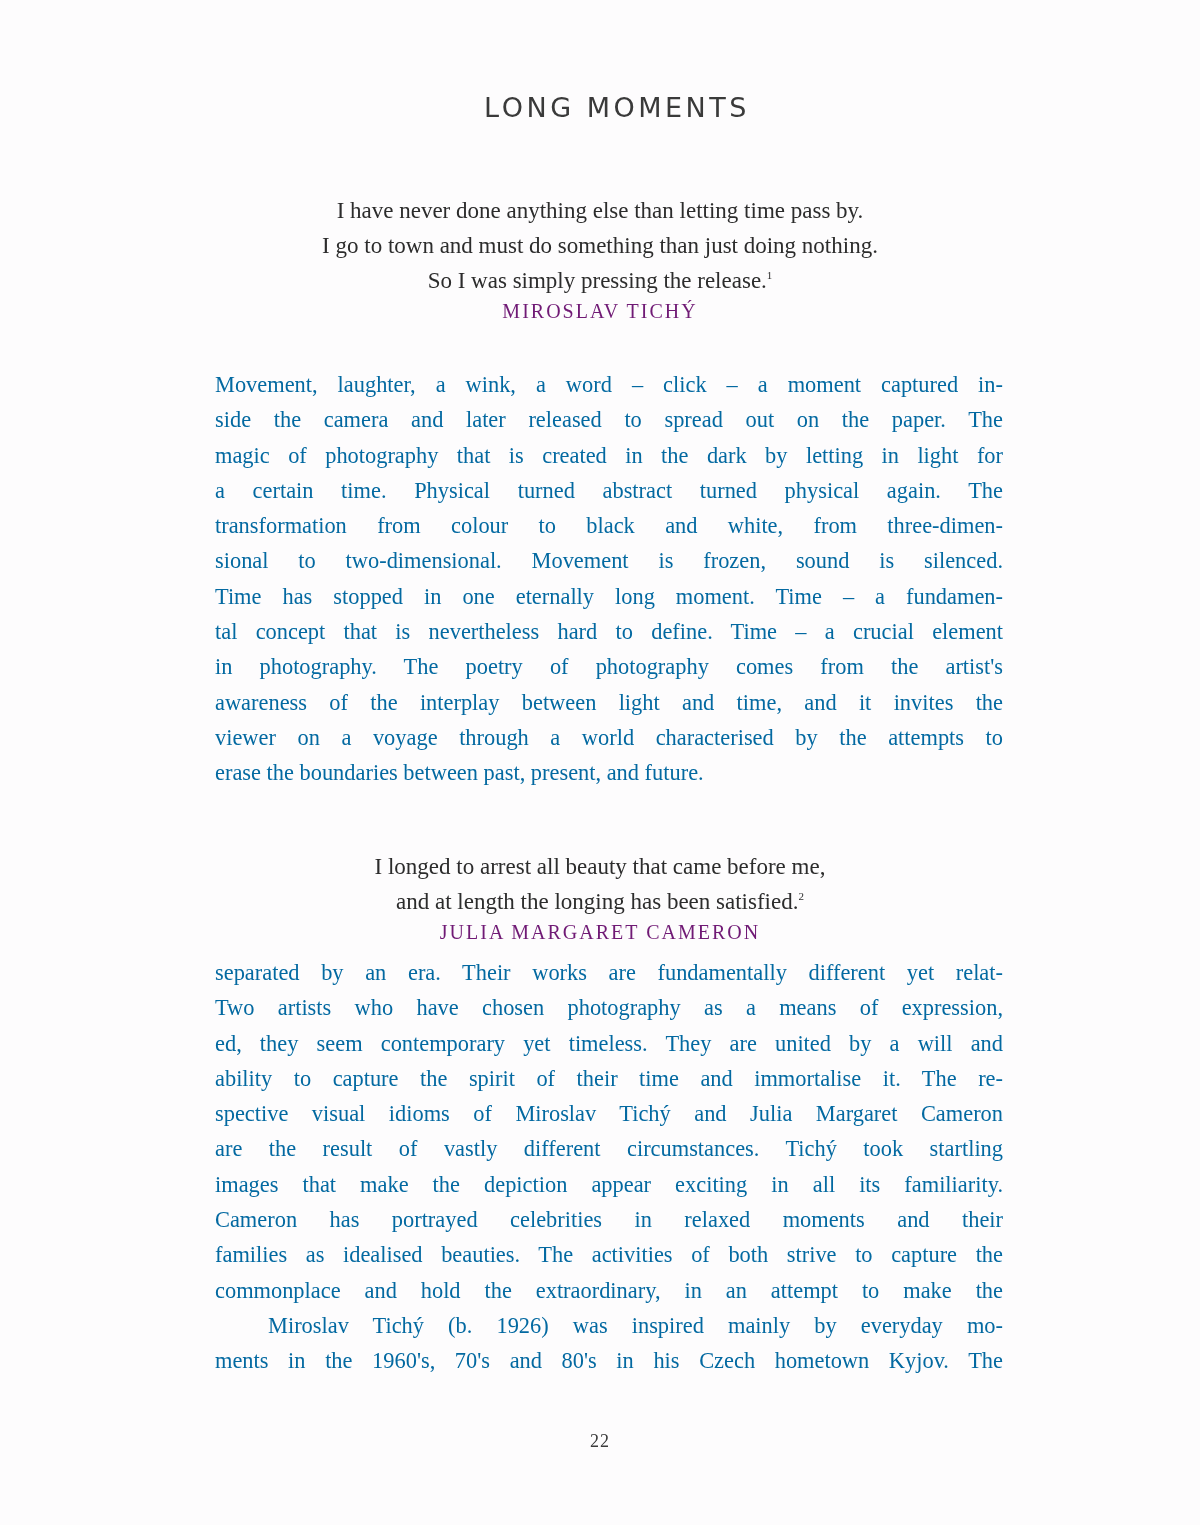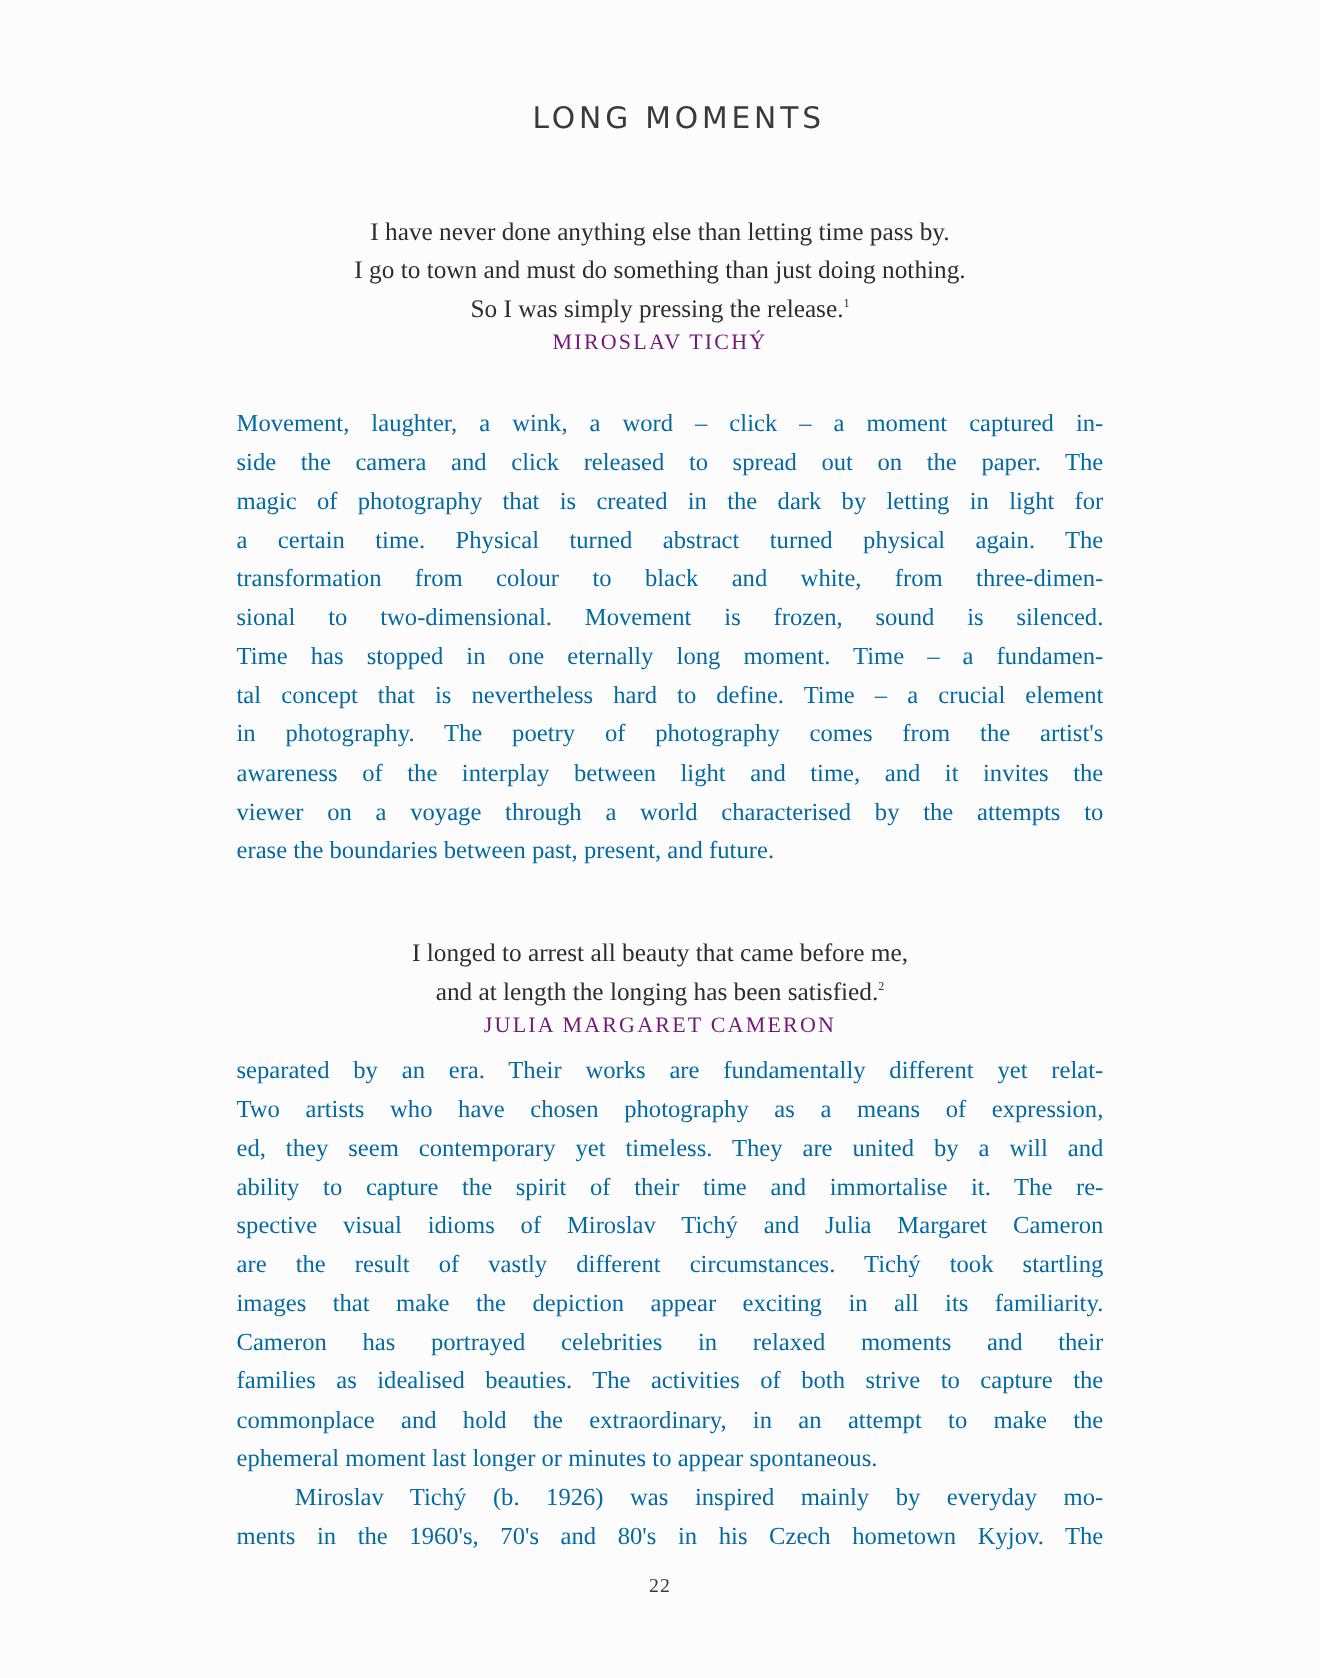--- a/index.html
+++ b/index.html
@@ -104,21 +104,21 @@
 
   <div class="epigraph epi1">
     <div class="line">I have never done anything else than letting time pass by.</div>
     <div class="line">I go to town and must do something than just doing nothing.</div>
     <div class="line"><span>So I was simply pressing the release.</span><span class="fn">1</span></div>
     <div class="attrib">Miroslav Tichý</div>
   </div>
 
   <div class="para p1">
     <span class="bl">Movement, laughter, a wink, a word – click – a moment captured in-</span>
-    <span class="bl">side the camera and click released to spread out on the paper. The</span>
+    <span class="bl">side the camera and later released to spread out on the paper. The</span>
     <span class="bl">magic of photography that is created in the dark by letting in light for</span>
     <span class="bl">a certain time. Physical turned abstract turned physical again. The</span>
     <span class="bl">transformation from colour to black and white, from three-dimen-</span>
     <span class="bl">sional to two-dimensional. Movement is frozen, sound is silenced.</span>
     <span class="bl">Time has stopped in one eternally long moment. Time – a fundamen-</span>
     <span class="bl">tal concept that is nevertheless hard to define. Time – a crucial element</span>
     <span class="bl">in photography. The poetry of photography comes from the artist's</span>
     <span class="bl">awareness of the interplay between light and time, and it invites the</span>
     <span class="bl">viewer on a voyage through a world characterised by the attempts to</span>
     <span class="bl last">erase the boundaries between past, present, and future.</span>
@@ -134,19 +134,18 @@
     <span class="bl">separated by an era. Their works are fundamentally different yet relat-</span>
     <span class="bl">Two artists who have chosen photography as a means of expression,</span>
     <span class="bl">ed, they seem contemporary yet timeless. They are united by a will and</span>
     <span class="bl">ability to capture the spirit of their time and immortalise it. The re-</span>
     <span class="bl">spective visual idioms of Miroslav Tichý and Julia Margaret Cameron</span>
     <span class="bl">are the result of vastly different circumstances. Tichý took startling</span>
     <span class="bl">images that make the depiction appear exciting in all its familiarity.</span>
     <span class="bl">Cameron has portrayed celebrities in relaxed moments and their</span>
     <span class="bl">families as idealised beauties. The activities of both strive to capture the</span>
     <span class="bl">commonplace and hold the extraordinary, in an attempt to make the</span>
-    <span class="bl last">ephemeral moment last longer or minutes to appear spontaneous.</span>
     <span class="bl indent">Miroslav Tichý (b. 1926) was inspired mainly by everyday mo-</span>
     <span class="bl">ments in the 1960's, 70's and 80's in his Czech hometown Kyjov. The</span>
   </div>
 
   <div class="page-number">22</div>
 </div>
 
 </body></html>

